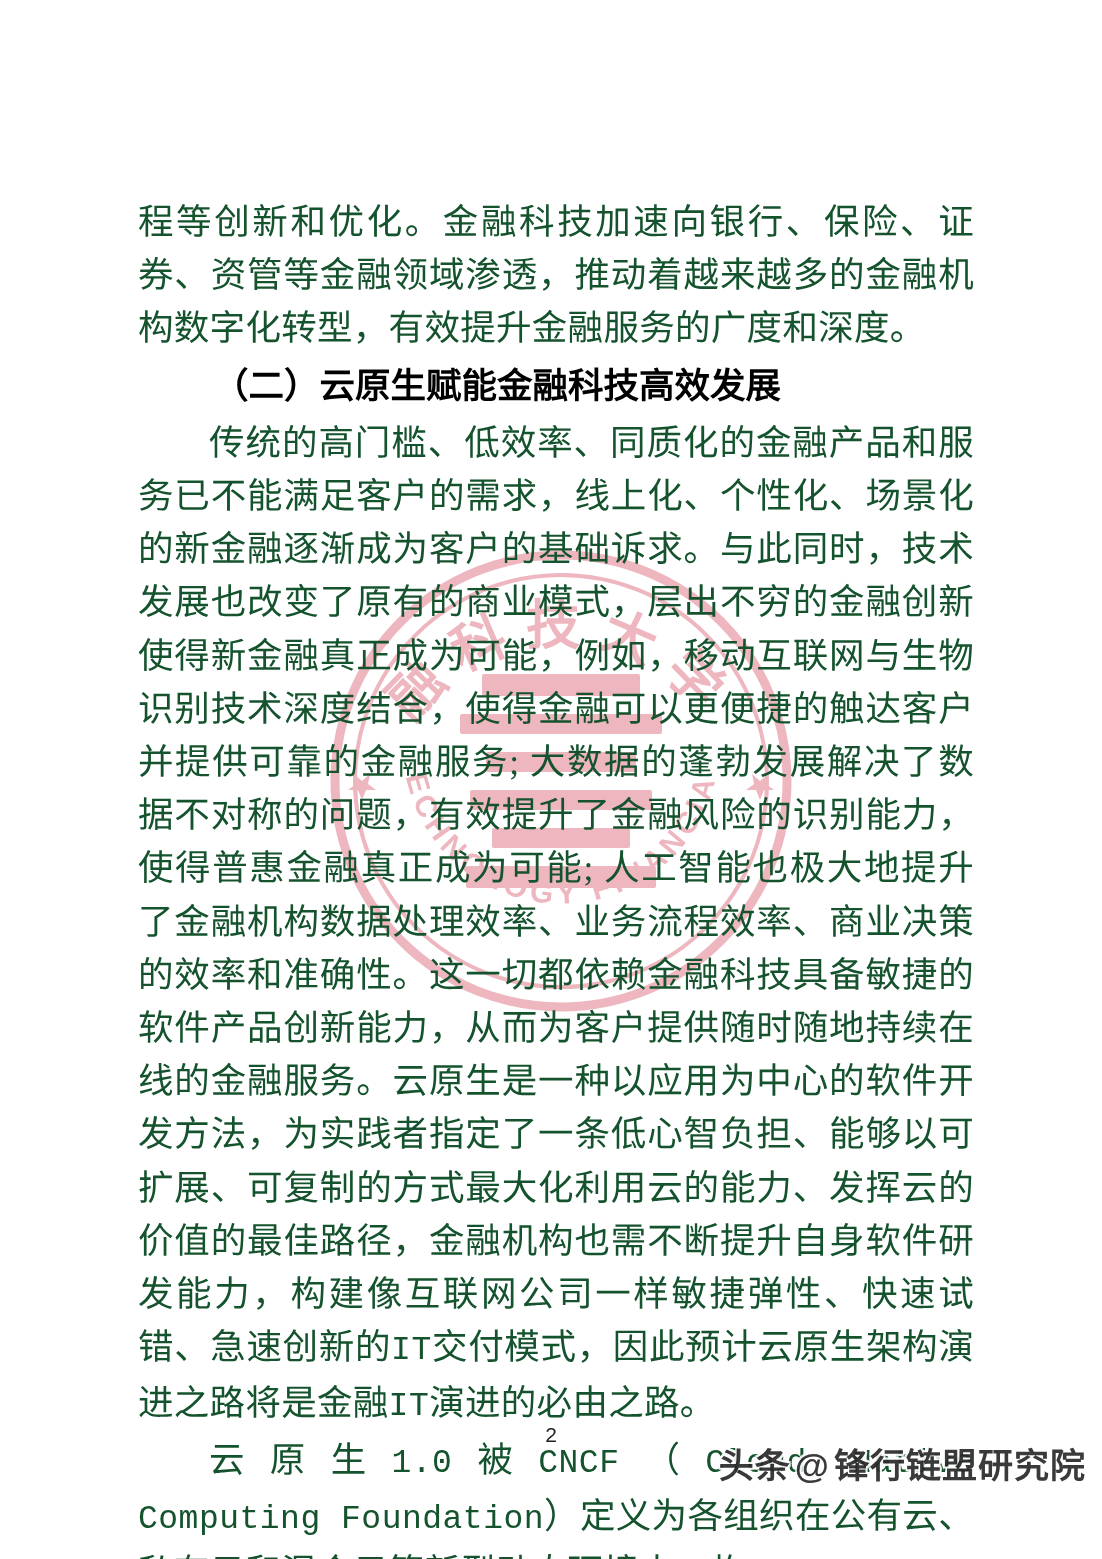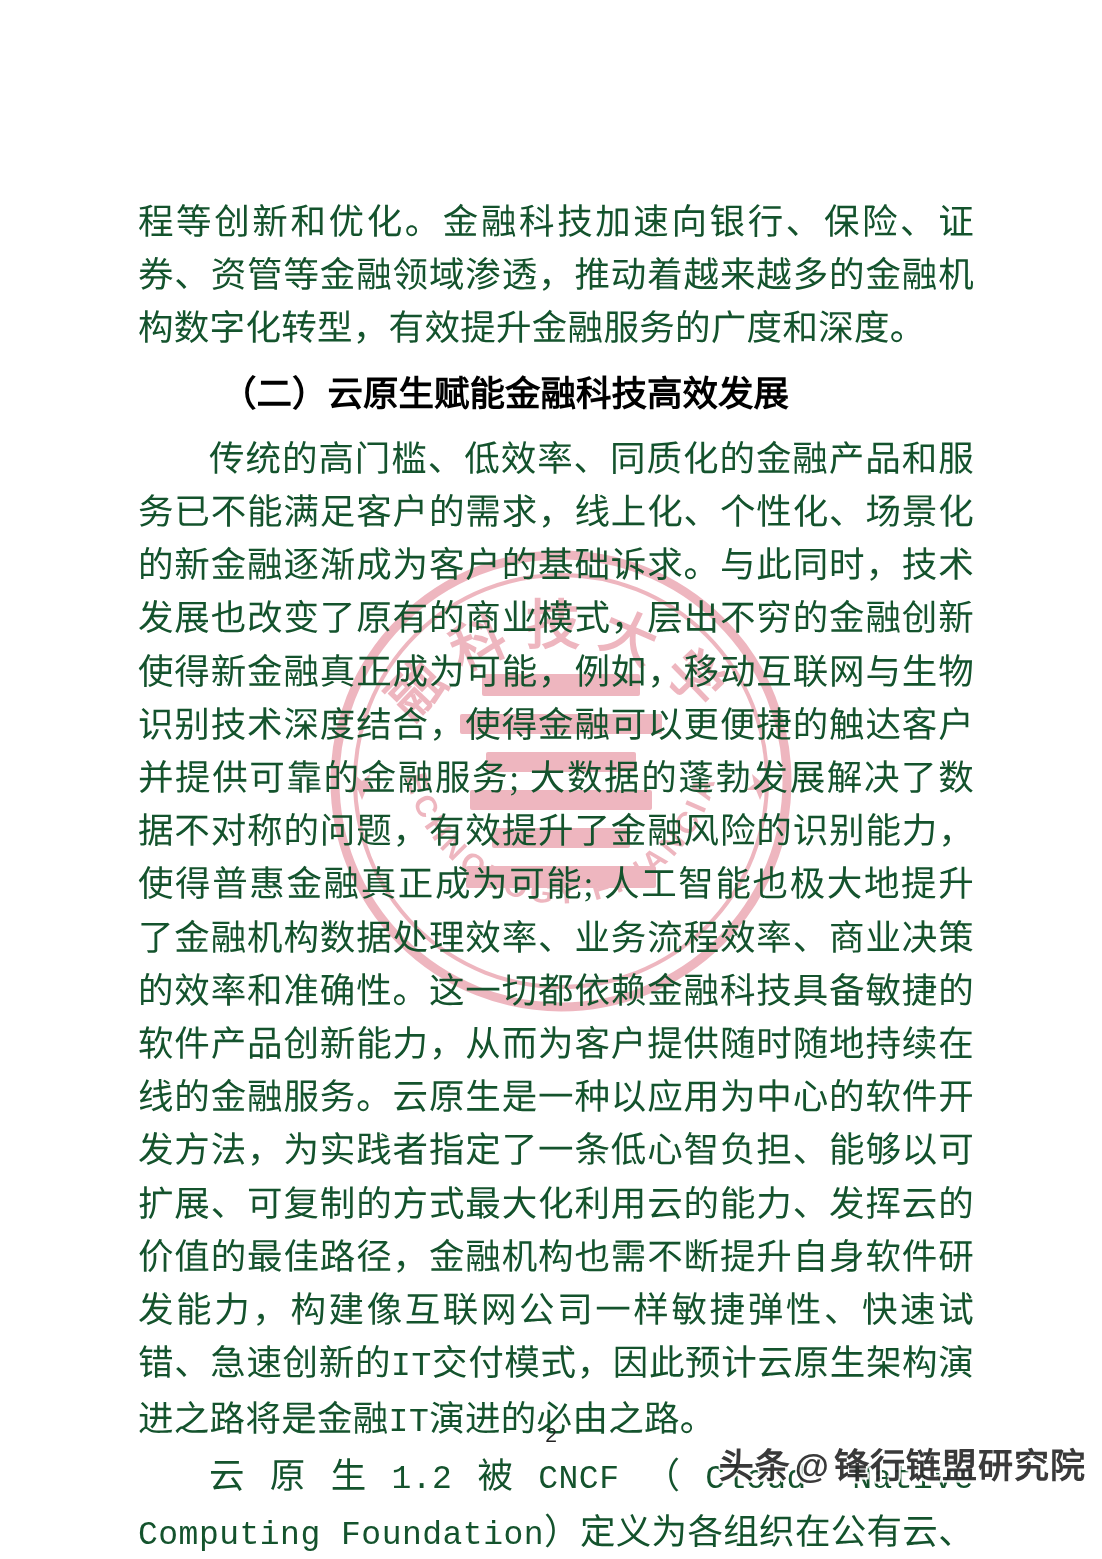--- a/index.html
+++ b/index.html
@@ -52,21 +52,21 @@
     line-height: 53.2px;
     letter-spacing: 0.3px;
     text-align: justify;
     text-justify: inter-character;
     color: #14532d;
     font-family: "Liberation Serif", "DejaVu Serif", serif;
   }
   .para.indent { text-indent: 2em; }
 
   .heading {
-    margin: 12px;
+    margin: 4px;
     font-size: 35.5px;
     line-height: 53.2px;
     font-weight: bold;
     text-indent: 2em;
     color: #000000;
     font-family: Liberation Sans, sans-serif;
   }
 
   
   .latin {
@@ -154,21 +154,21 @@
 
     <p class="para">程等创新和优化。金融科技加速向银行、保险、证券、资管等金融领域渗透，推动着越来越多的金融机构数字化转型，有效提升金融服务的广度和深度。</p>
 
     <p class="heading">（二）云原生赋能金融科技高效发展</p>
 
     <p class="para indent">
       <span>传统的高门槛、低效率、同质化的金融产品和服务已不能满足客户的需求，线上化、个性化、场景化的新金融逐渐成为客户的基础诉求。与此同时，技术发展也改变了原有的商业模式，层出不穷的金融创新使得新金融真正成为可能，例如，移动互联网与生物识别技术深度结合，使得金融可以更便捷的触达客户并提供可靠的金融服务; 大数据的蓬勃发展解决了数据不对称的问题，有效提升了金融风险的识别能力，使得普惠金融真正成为可能; 人工智能也极大地提升了金融机构数据处理效率、业务流程效率、商业决策的效率和准确性。这一切都依赖金融科技具备敏捷的软件产品创新能力，从而为客户提供随时随地持续在线的金融服务。云原生是一种以应用为中心的软件开发方法，为实践者指定了一条低心智负担、能够以可扩展、可复制的方式最大化利用云的能力、发挥云的价值的最佳路径，金融机构也需不断提升自身软件研发能力，构建像互联网公司一样敏捷弹性、快速试错、急速创新的</span><span class="latin">IT</span><span>交付模式，因此预计云原生架构演进之路将是金融</span><span class="latin">IT</span><span>演进的必由之路。</span>
     </p>
 
     <p class="para indent">
-      <span>云原生</span><span class="latin">1.2</span><span>被</span><span class="latin">CNCF</span><span>（</span><span class="latin">Cloud Native Computing Foundation</span><span>）</span><span>定义为各组织在公有云、私有云和混合云等新型动态环境中，构</span>
+      <span>云原生</span><span class="latin">1.0</span><span>被</span><span class="latin">CNCF</span><span>（</span><span class="latin">Cloud Native Computing Foundation</span><span>）</span><span>定义为各组织在公有云、私有云和混合云等新型动态环境中，构</span>
     </p>
 
   </div>
 
   <div id="page-number">2</div>
 
   <div id="footer-watermark">
     <span>头条</span><span class="wm-at">@</span><span>锋行链盟研究院</span>
   </div>
 

